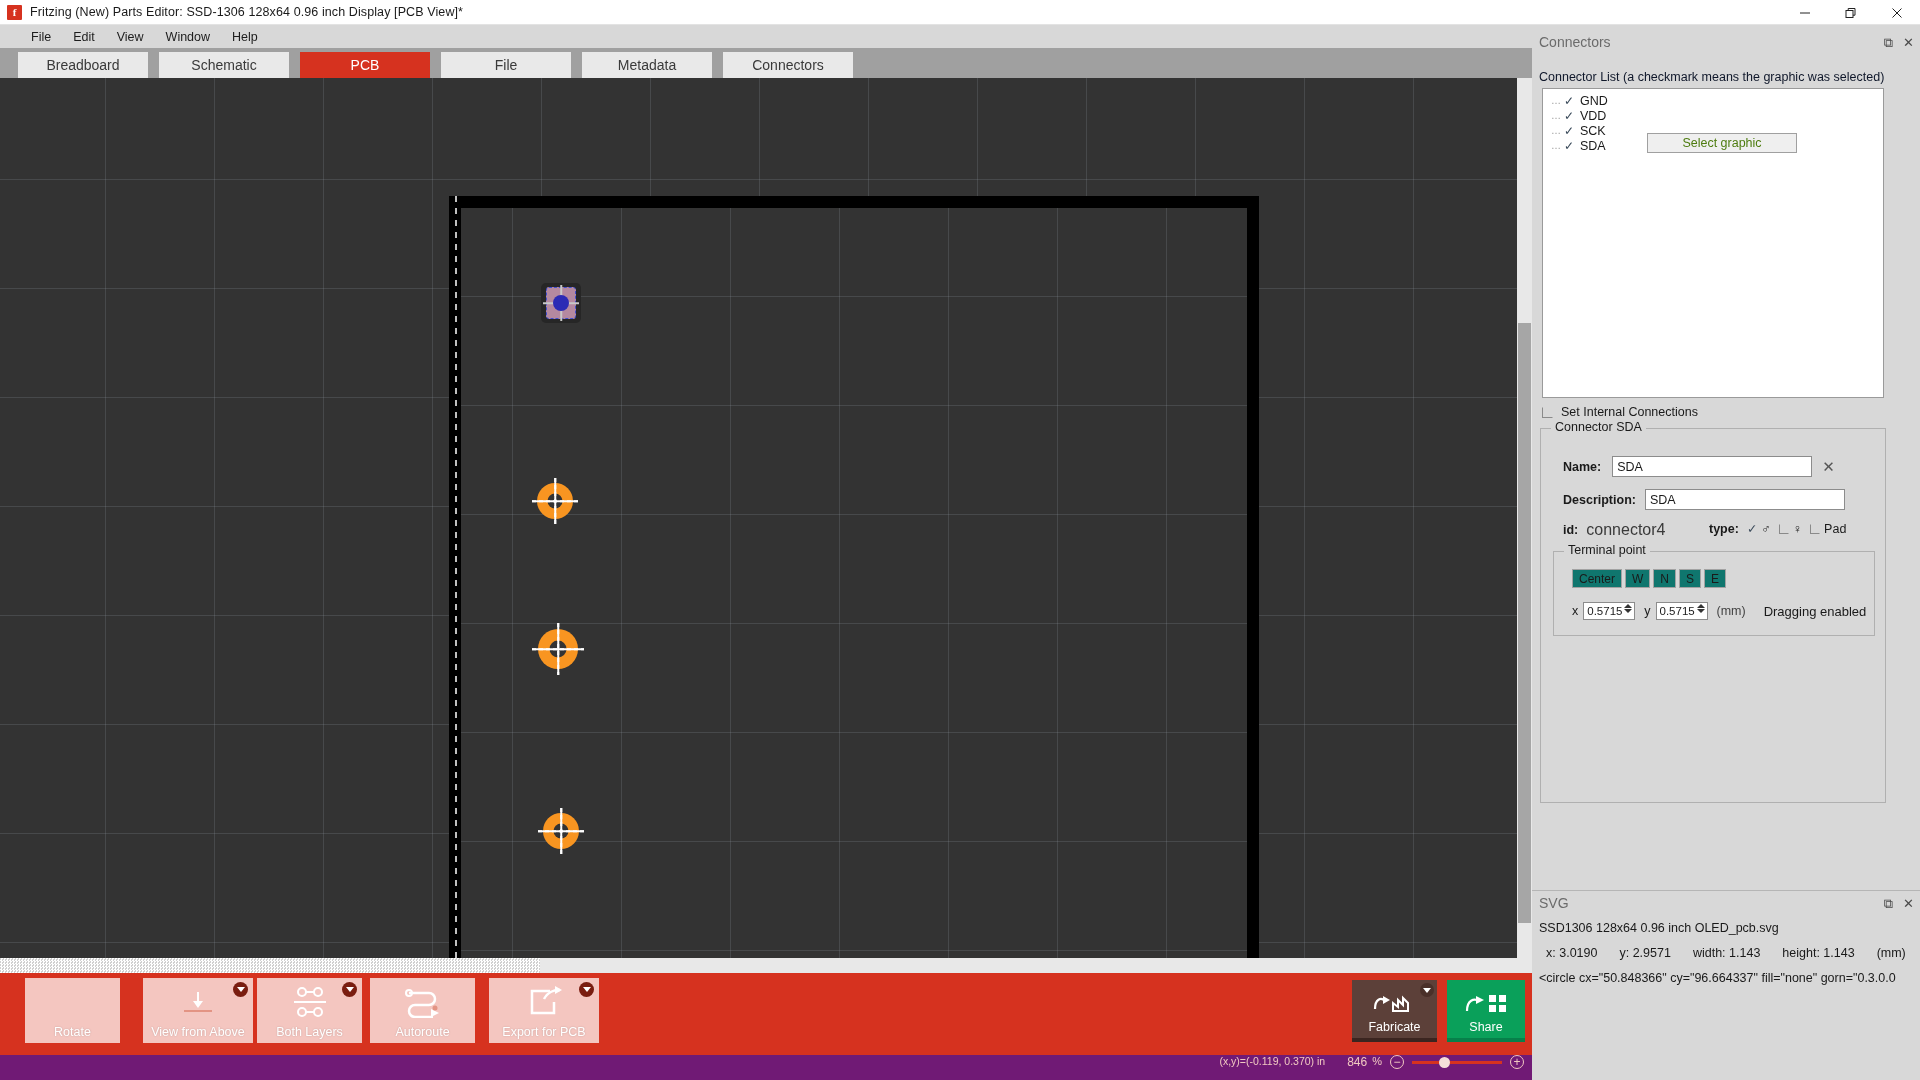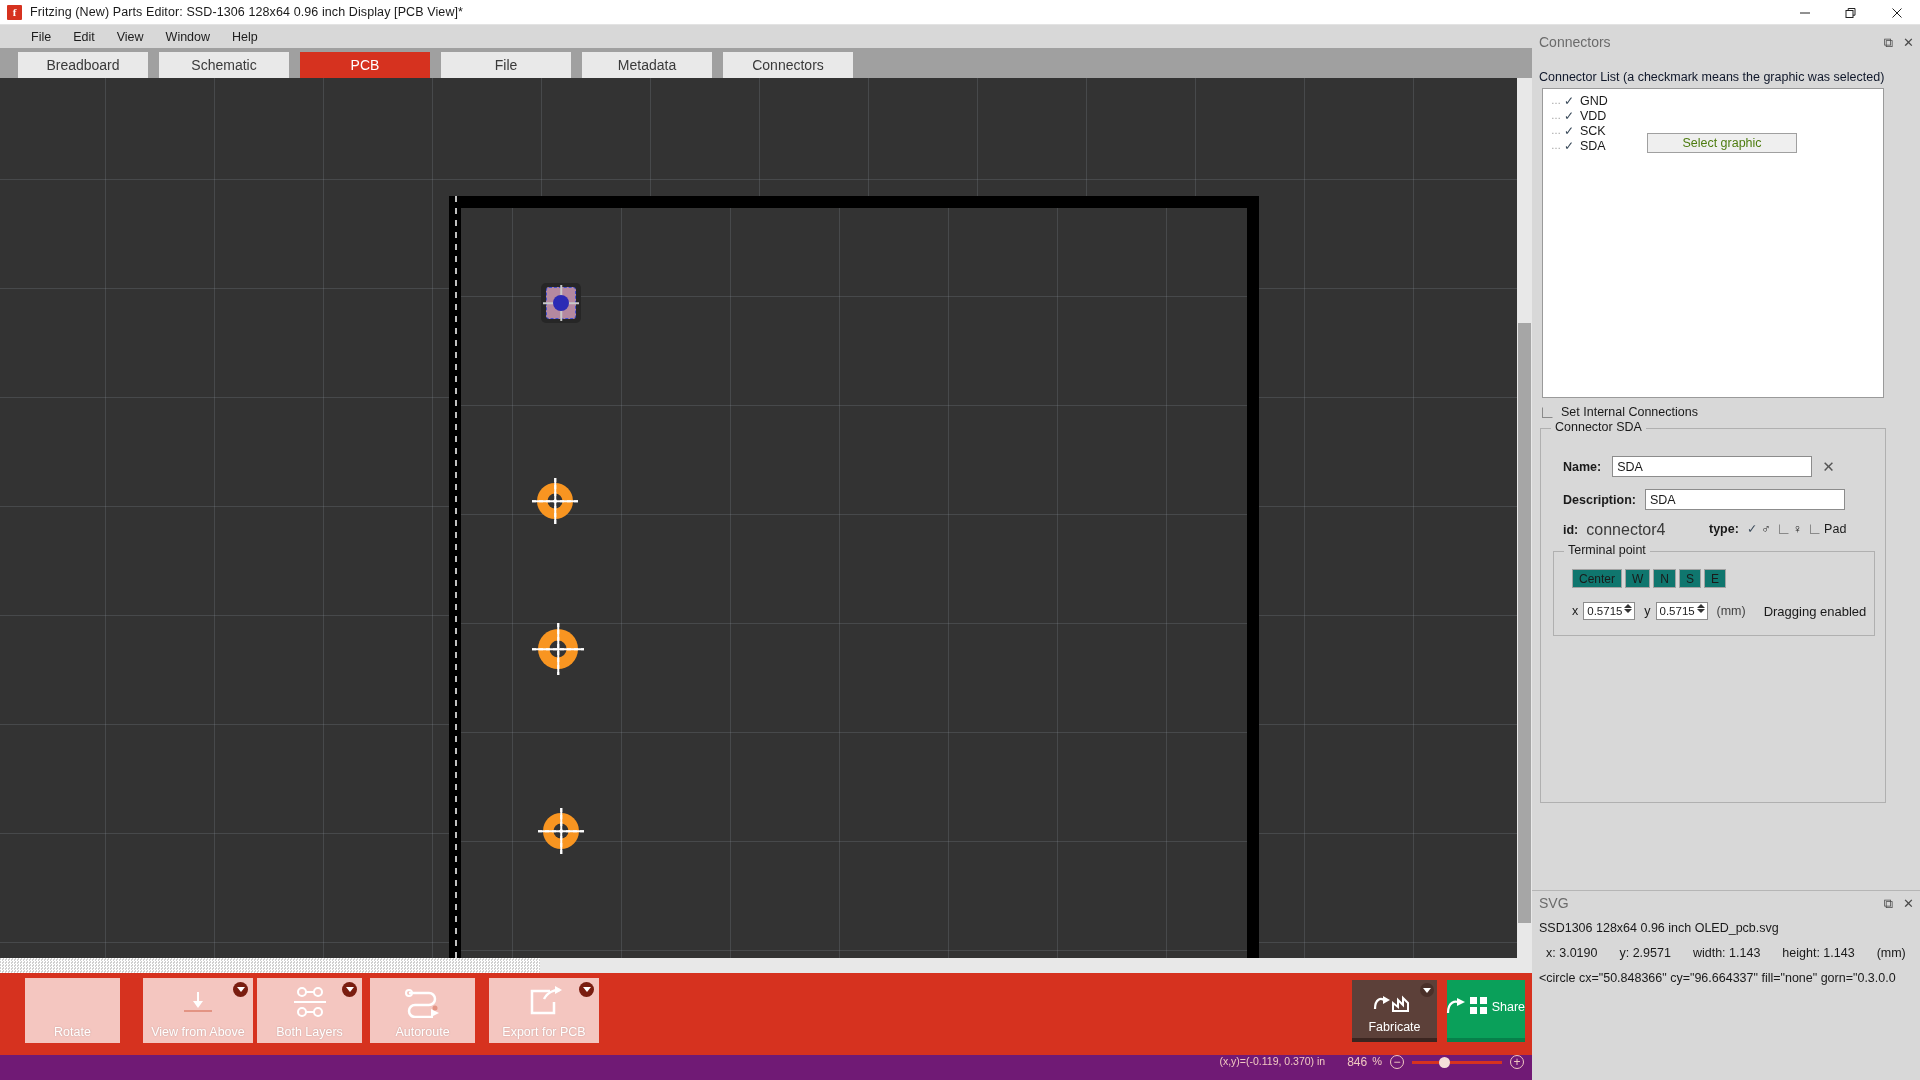--- a/index.html
+++ b/index.html
@@ -171,21 +171,21 @@
     background:#4a3029; border-radius:50%;
     display:flex;align-items:center;justify-content:center;
   }
   #fabricate-btn .caret2::after {
     content:""; border-left:4px solid transparent; border-right:4px solid transparent;
     border-top:5px solid #ffffff;
   }
   #share-btn {
     position:absolute; left:1447px; top:7px; width:78px; height:62px;
     background:#0aa05a; color:#fff; font-size:12.5px;
-    display:flex;flex-direction:row;align-items:center;justify-content:flex-end;
+    display:flex;flex-direction:column;align-items:center;justify-content:flex-end;
     padding-bottom:4px; border-bottom:4px solid #07804a;
   }
   #statusbar {
     position:absolute; left:0; top:1055px; width:1532px; height:25px;
     background:#701a75; display:flex; align-items:flex-start; justify-content:flex-end;
     color:#f0c8c0; font-size:11px; padding-right:8px;
   }
   #coord-text { margin-right:22px; font-size:10.5px; }
   #zoom-pct { margin-right:5px; font-size:12px; }
   #zoom-unit { margin-right:8px; font-size:11px; }

